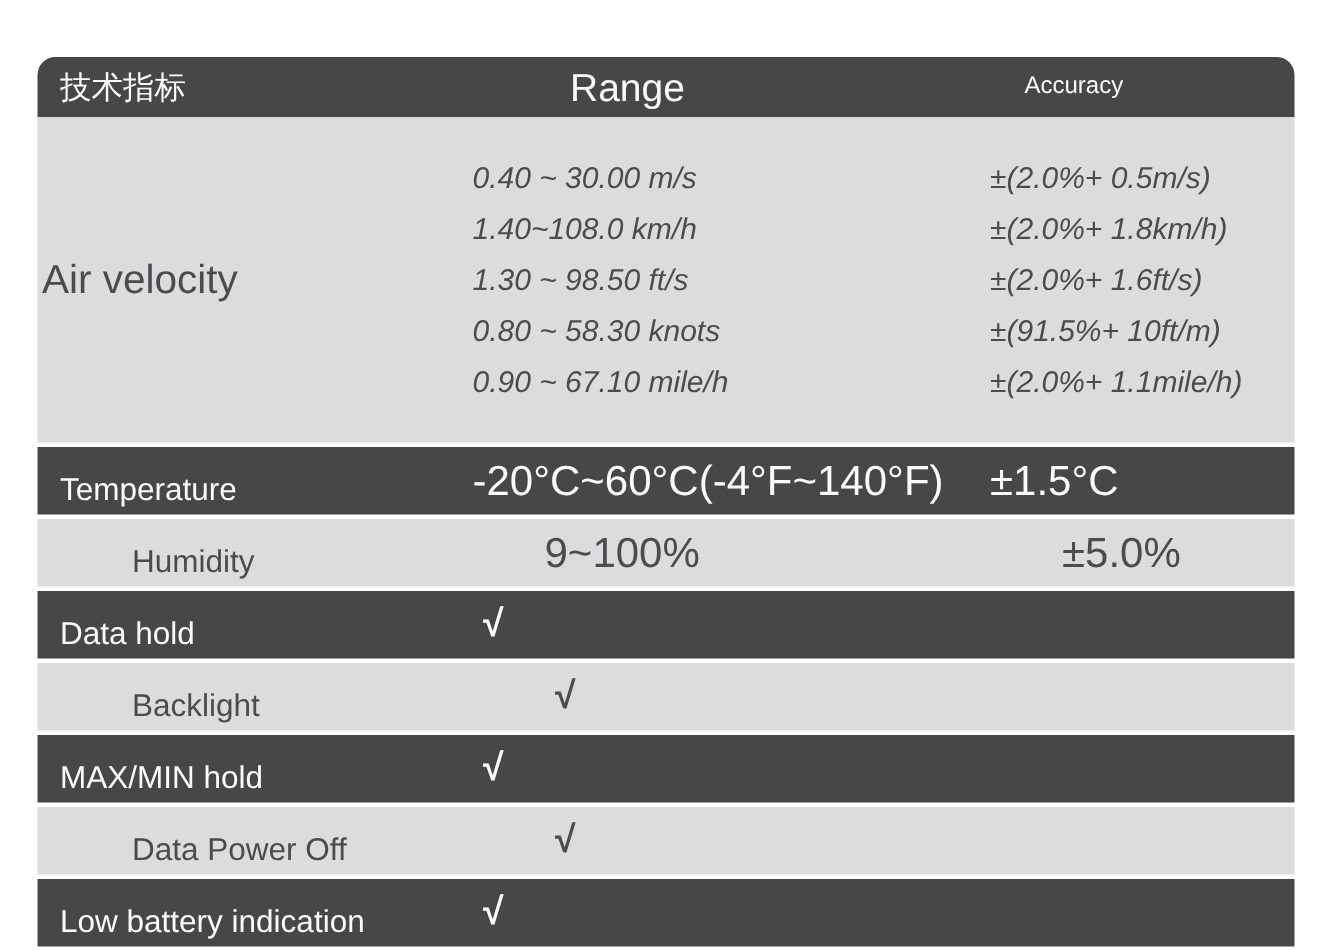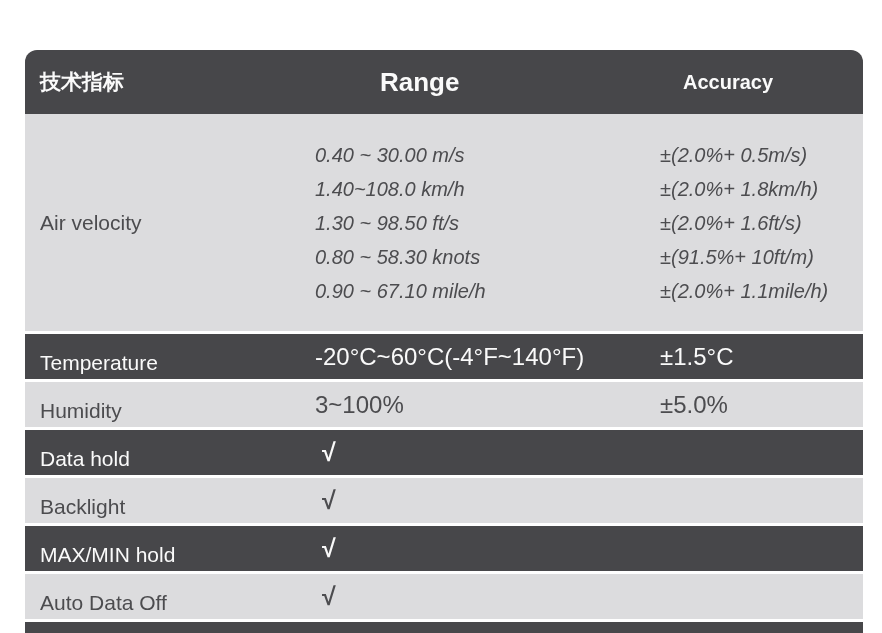--- a/index.html
+++ b/index.html
@@ -10,36 +10,36 @@
     --page-bg:#ffffff;
   }
   *{margin:0;padding:0;box-sizing:border-box;}
   html,body{width:882px;height:633px;overflow:hidden;background:var(--page-bg);
     font-family:"Liberation Sans","DejaVu Sans",sans-serif;}
   .page{position:relative;width:882px;height:633px;background:var(--page-bg);}
   .spec-table{position:absolute;left:25px;top:38px;width:838px;}
   .row{display:grid;grid-template-columns:280px 345px 213px;align-items:center;}
   .cell{overflow:hidden;white-space:nowrap;}
   
-  .row.header{height:64px;background:var(--dark);color:var(--text-on-dark);
-    border-radius:12px 12px 0 0;font-weight:bold;margin-top:12px;}
+  .row.header{height:40px;background:var(--dark);color:var(--text-on-dark);
+    border-radius:12px 12px 0 0;font-weight:normal;}
   .header .c1{padding-left:15px;font-size:21px;}
   .header .c2{padding-left:75px;font-size:26px;}
-  .header .c3{padding-left:33px;font-size:20px;}
+  .header .c3{padding-left:33px;font-size:16px;}
   
   .row.av{height:217px;background:var(--light);color:var(--text-on-light);}
-  .av .c1{padding-left:15px;font-size:21px;}
+  .av .c1{padding-left:3px;font-size:27px;}
   .av .lines{display:flex;flex-direction:column;justify-content:center;height:100%;padding-left:10px;font-style:italic;}
   .av .lines div{line-height:34px;font-size:20px;}
   
   .row.spec{height:45px;margin-top:3px;}
   .row.spec.dark{background:var(--dark);color:var(--text-on-dark);}
-  .row.spec.light{background:var(--light);color:var(--text-on-light);}
+  .row.spec.light{background:var(--light);color:var(--text-on-light);padding-left:48px;}
   .spec .c1{padding-left:15px;font-size:21px;margin-top:12px;}
-  .spec .c2,.spec .c3{padding-left:10px;font-size:24px;}
+  .spec .c2,.spec .c3{padding-left:10px;font-size:28px;}
   .spec .c2.check{padding-left:17px;font-size:25px;font-weight:bold;line-height:45px;}
 </style>
 </head>
 <body>
 
 <div class="page">
   <div class="spec-table">
 
     <div class="row header">
       <div class="cell c1">技术指标</div>
@@ -66,21 +66,21 @@
     </div>
 
     <div class="row spec dark">
       <div class="cell c1">Temperature</div>
       <div class="cell c2">-20°C~60°C(-4°F~140°F)</div>
       <div class="cell c3">±1.5°C</div>
     </div>
 
     <div class="row spec light">
       <div class="cell c1">Humidity</div>
-      <div class="cell c2">3~100%</div>
+      <div class="cell c2">9~100%</div>
       <div class="cell c3">±5.0%</div>
     </div>
 
     <div class="row spec dark">
       <div class="cell c1">Data hold</div>
       <div class="cell c2 check">√</div>
       <div class="cell c3"></div>
     </div>
 
     <div class="row spec light">
@@ -89,24 +89,25 @@
       <div class="cell c3"></div>
     </div>
 
     <div class="row spec dark">
       <div class="cell c1">MAX/MIN hold</div>
       <div class="cell c2 check">√</div>
       <div class="cell c3"></div>
     </div>
 
     <div class="row spec light">
-      <div class="cell c1">Auto Data Off</div>
+      <div class="cell c1">Data Power Off</div>
       <div class="cell c2 check">√</div>
       <div class="cell c3"></div>
     </div>
 
     <div class="row spec dark">
+      <div class="cell c1">Low battery indication</div>
       <div class="cell c2 check">√</div>
       <div class="cell c3"></div>
     </div>
 
   </div>
 </div>
 
 </body></html>

